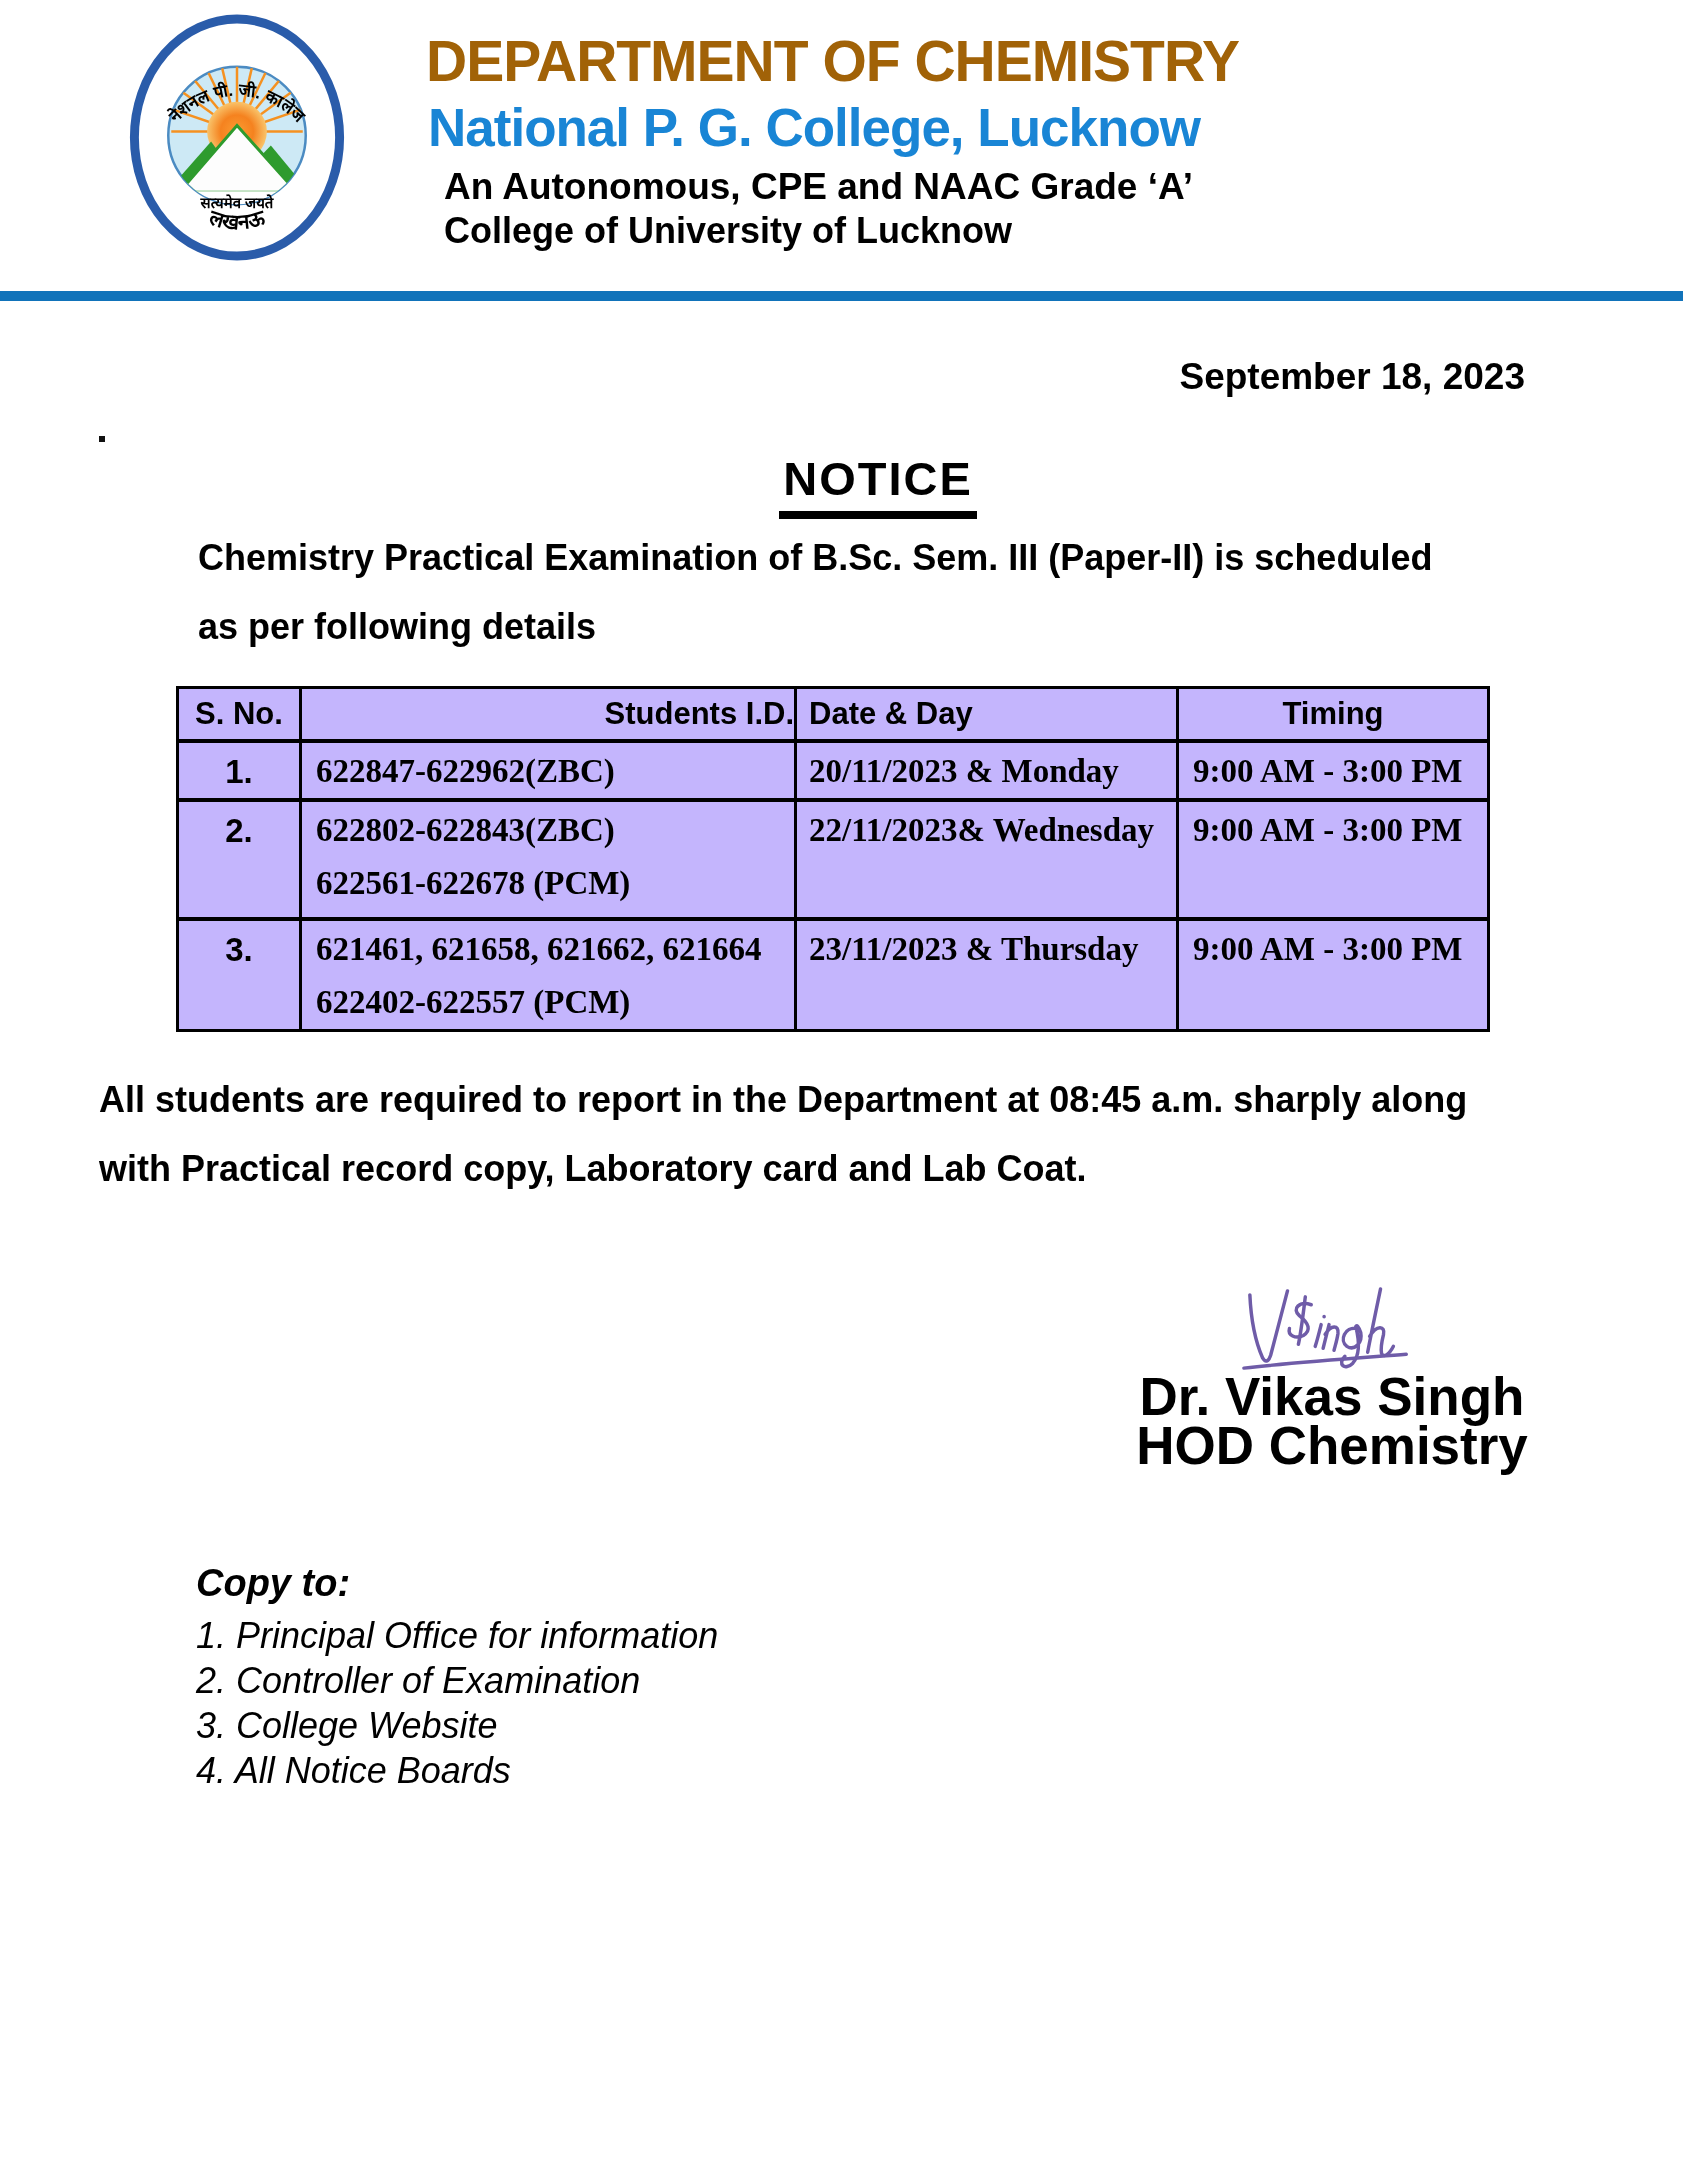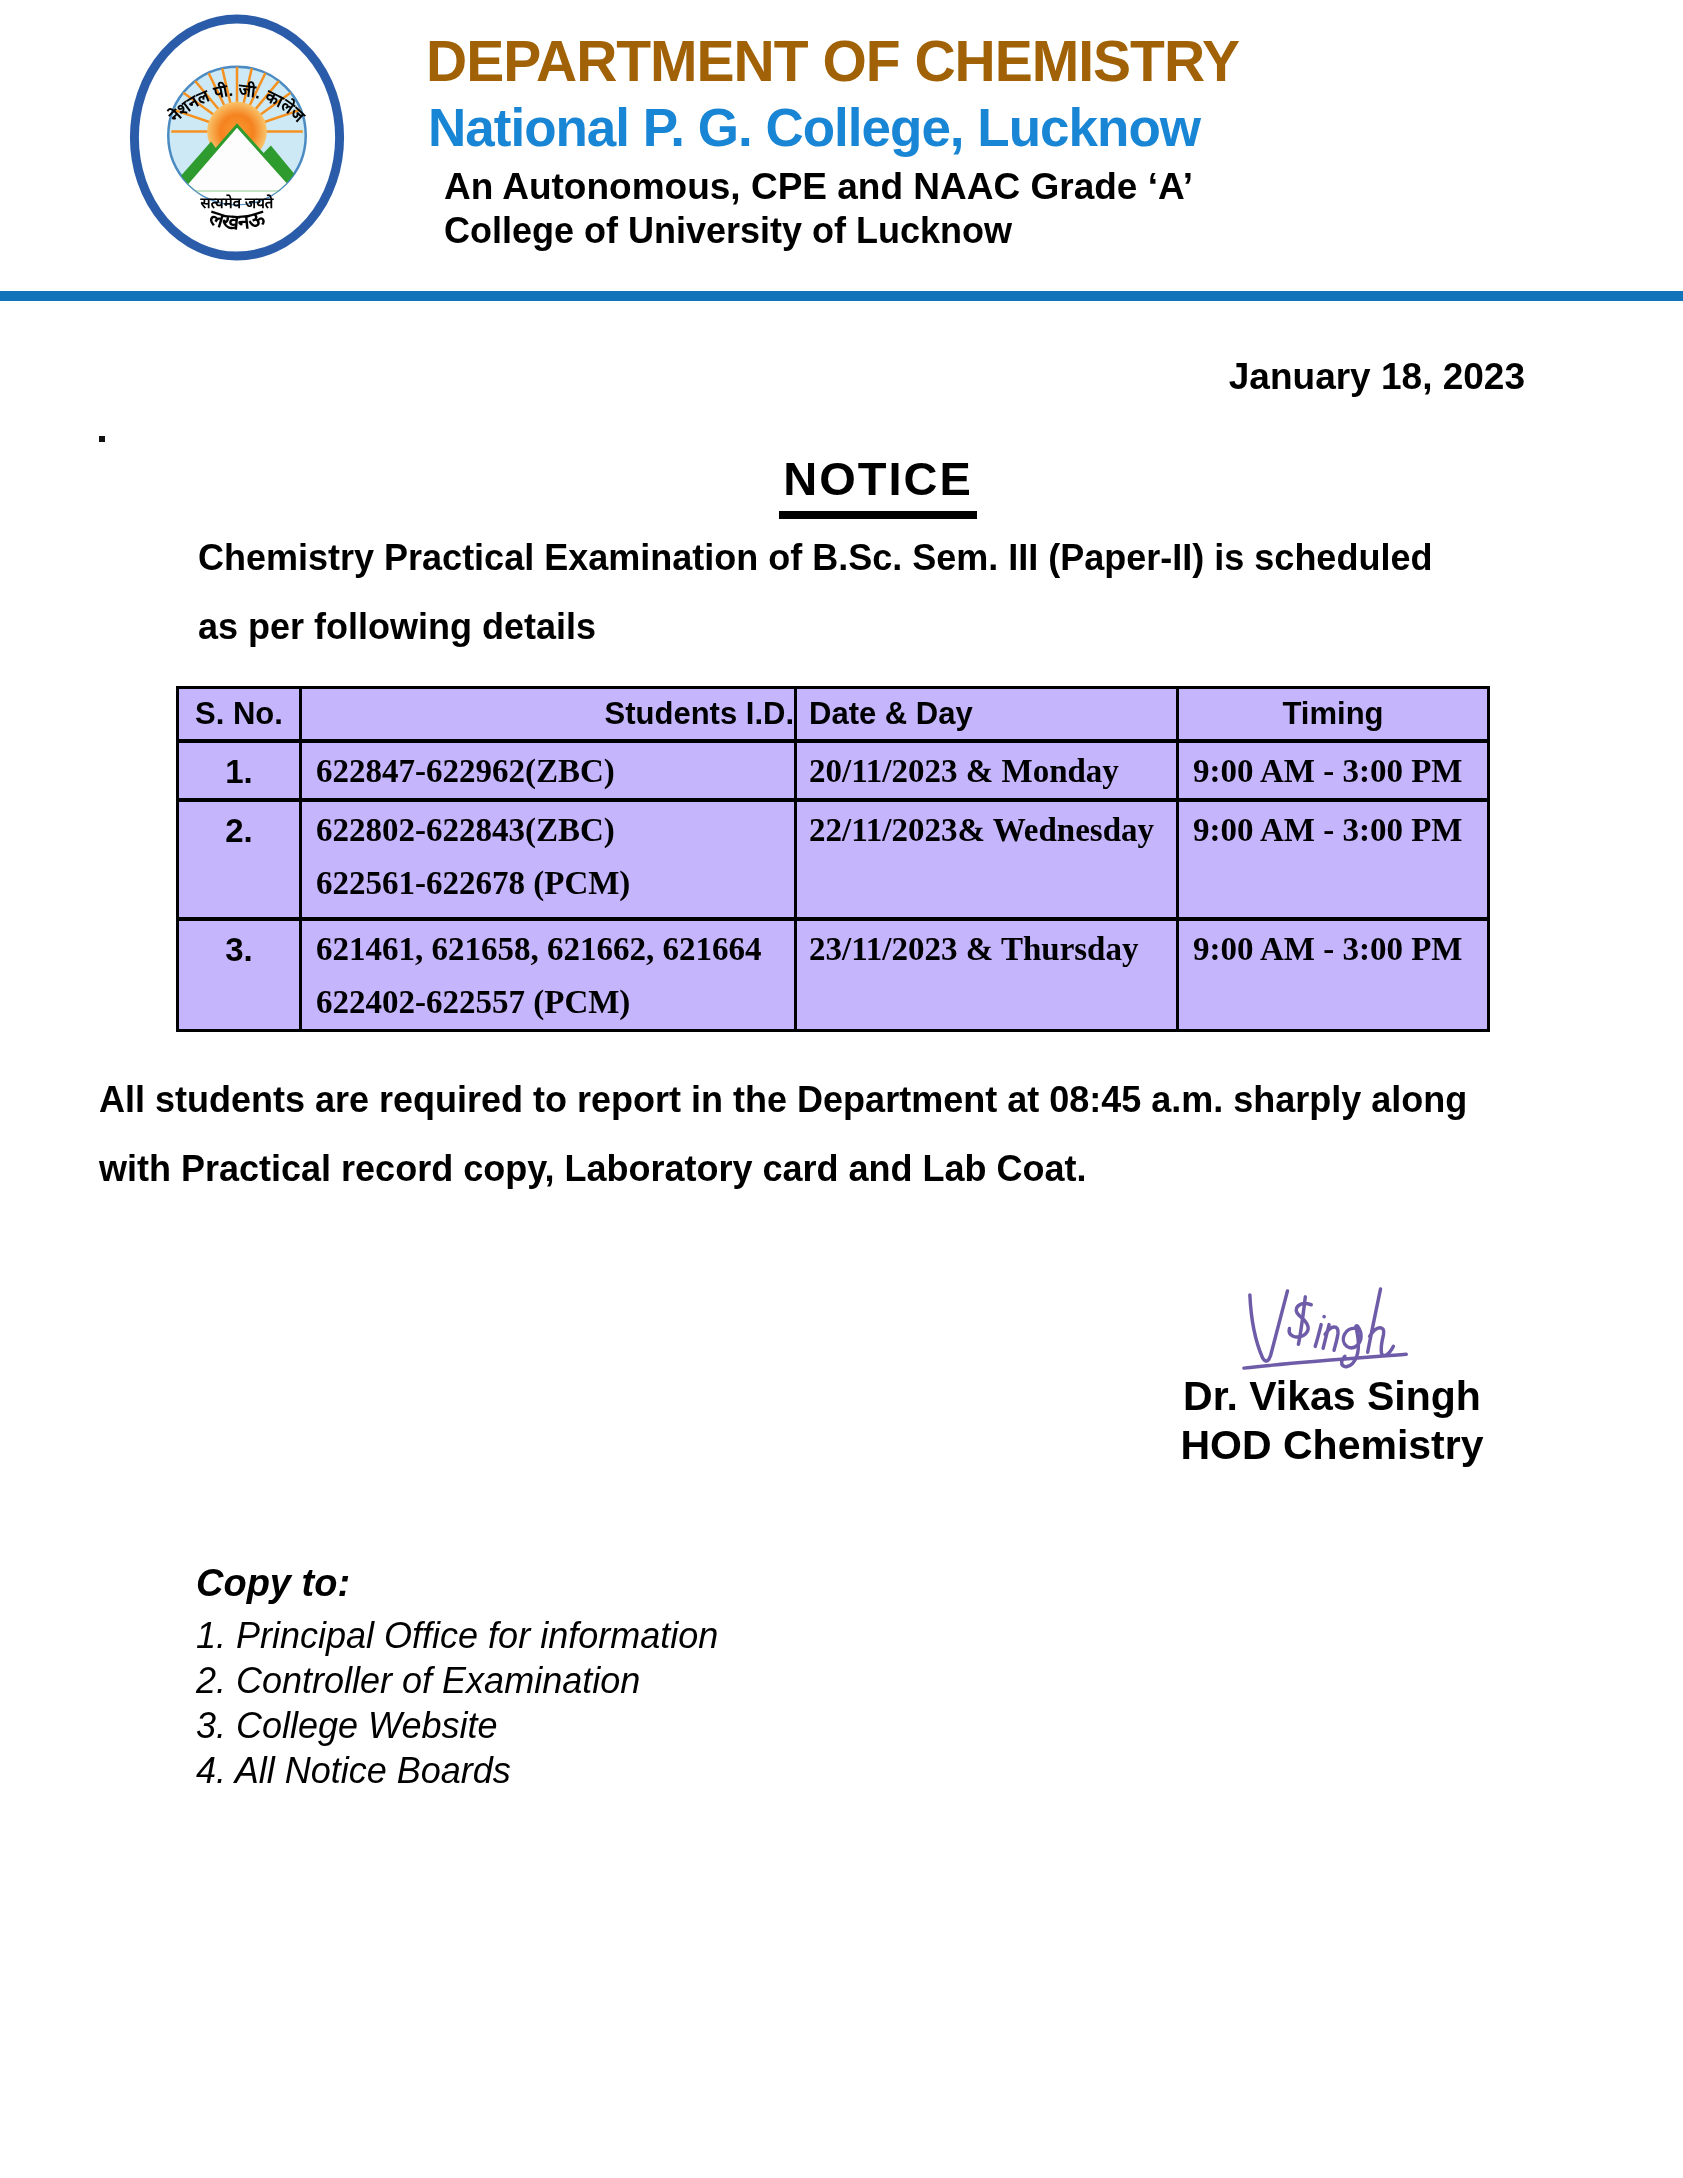--- a/index.html
+++ b/index.html
@@ -65,21 +65,21 @@
   .sched td.ids  { padding-left:14px; }
   .sched td.day  { padding-left:12px; }
   .sched td.time { padding-left:14px; }
 
   
   .body-par { position:absolute; left:99px; top:1065px; line-height:69px; font-size:36px; font-weight:700; white-space:nowrap; }
 
   
   .sig { position:absolute; left:1236px; top:1279px; width:198px; height:104px; }
   .sig-block { position:absolute; left:1134px; top:1372px; width:396px; text-align:center;
-               font-size:41px; font-weight:700; line-height:49px; }
+               font-size:53px; font-weight:700; line-height:49px; }
 
   
   .copy-to { position:absolute; left:196px; top:1562px; font-style:italic; }
   .copy-label { font-size:38px; font-weight:700; margin-bottom:8px; }
   .copy-item { font-size:36px; font-weight:400; line-height:45px; white-space:nowrap; }
 </style>
 </head>
 <body>
 
 <div class="page">
@@ -131,21 +131,21 @@
       <textPath href="#botArc" startOffset="50%" text-anchor="middle">लखनऊ</textPath>
     </text>
   </svg>
 
   <div class="dept-title">DEPARTMENT OF CHEMISTRY</div>
   <div class="college-title">National P. G. College, Lucknow</div>
   <div class="subtitle1">An Autonomous, CPE and NAAC Grade ‘A’</div>
   <div class="subtitle2">College of University of Lucknow</div>
   <div class="rule"></div>
 
-  <div class="notice-date">January 18, 2023</div>
+  <div class="notice-date">September 18, 2023</div>
   <div class="stray-dot"></div>
   <div class="notice-wrap">
     <span class="notice-title">NOTICE</span>
   </div>
 
   <div class="intro">
     <div>Chemistry Practical Examination of B.Sc. Sem. III (Paper-II) is scheduled</div>
     <div>as per following details</div>
   </div>
 

